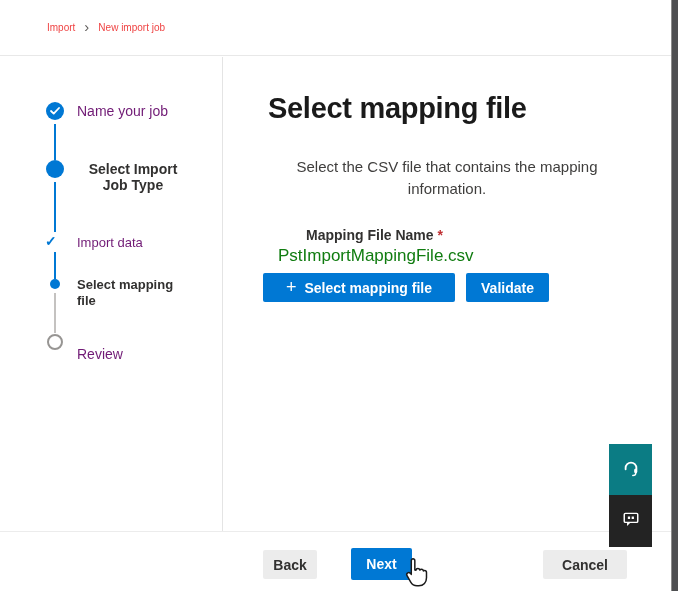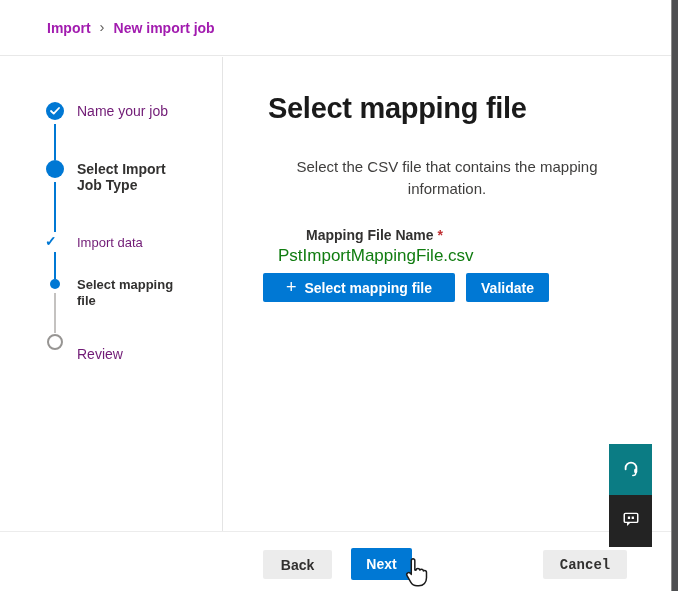--- a/index.html
+++ b/index.html
@@ -3,21 +3,21 @@
 <meta charset="utf-8">
 <style>
   * { margin:0; padding:0; box-sizing:border-box; }
   html,body { width:678px; height:591px; }
   body { font-family:"Liberation Sans", sans-serif; background:#fff; cursor:default; }
   .page { position:relative; width:678px; height:591px; background:#fff; overflow:hidden; }
 
   
   .topbar { position:absolute; left:0; top:0; width:671px; height:56px; border-bottom:1px solid #e8e8e8;
             display:flex; align-items:center; padding-left:47px; }
-  .crumb { font-size:14px; color:#a21caf;font-weight:bold; }
+  .crumb { font-size:10px; color:#ef4444; }
   .crumb-sep { font-size:15px; color:#605e5c; margin:0 9px; position:relative; top:-1px; }
 
   
   .rail-divider { position:absolute; left:222px; top:57px; width:1px; height:474px; background:#e4e4e4; }
   .footer-divider { position:absolute; left:0; top:531px; width:671px; height:1px; background:#ececec; }
 
   .stepper { position:absolute; left:0; top:57px; width:222px; height:474px; }
   .step-label { position:absolute; left:77px; width:112px; font-size:14px; line-height:16px; color:#701a75; }
   .step-label.bold { font-weight:bold; color:#323130; }
   .step-label.sub { font-size:13px; line-height:16px; }
@@ -41,22 +41,22 @@
   .btn-primary { height:29px; background:#0078d4; color:#fff; border:none; border-radius:2px;
                  font-family:"Liberation Sans", sans-serif; font-size:14px; font-weight:bold;
                  display:flex; align-items:center; justify-content:center; cursor:pointer; }
   .btn-select { width:192px; gap:8px; }
   .btn-validate { width:83px; }
   .plus-glyph { font-size:18px; font-weight:400; line-height:18px; position:relative; top:-1px; }
 
   
   .btn-footer-gray { position:absolute; height:29px; background:#ececec; color:#323130; border:none; border-radius:2px;
                      font-family:"Liberation Sans", sans-serif; font-size:14px; font-weight:600; cursor:pointer; }
-  .btn-back { left:263px; top:550px; width:69px; }
-  .btn-cancel { left:543px; top:550px; width:84px;font-family:Liberation Mono, monospace; }
+  .btn-back { left:263px; top:550px; width:54px; }
+  .btn-cancel { left:543px; top:550px; width:84px; }
   .btn-next { position:absolute; left:351px; top:548px; width:61px; height:32px; background:#0078d4; color:#fff;
               border:none; border-radius:2px; font-family:"Liberation Sans", sans-serif; font-size:14px; font-weight:bold; cursor:pointer; }
 
   
   .float-help { position:absolute; left:609px; top:444px; width:43px; height:51px; background:#0b7c84;
                 display:flex; align-items:center; justify-content:center; cursor:pointer; z-index:5; }
   .float-feedback { position:absolute; left:609px; top:495px; width:43px; height:52px; background:#232323;
                 display:flex; align-items:center; justify-content:center; cursor:pointer; z-index:5; }
 
   
@@ -86,21 +86,21 @@
         <svg width="10" height="8" viewBox="0 0 10 8">
             <path d="M1 4 L3.7 6.6 L9 1" stroke="#fff" stroke-width="1.8" fill="none" stroke-linecap="round" stroke-linejoin="round"></path>
           </svg>
       </span>
       <span class="step-label" style="top:46px;">Name your job</span>
     </div>
     <div class="connector blue" style="top:67px; height:36px;"></div>
 
     <div>
       <span class="circle-current" style="top:103px;"></span>
-      <span class="step-label bold" style="top:104px;">Select Import Job Type</span>
+      <span class="step-label bold" style="top:104px;text-align:center;">Select Import Job Type</span>
     </div>
     <div class="connector blue" style="top:125px; height:50px;"></div>
 
     <div>
       <span class="sub-check" style="top:177px;">✓</span>
       <span class="step-label sub" style="top:178px;">Import data</span>
     </div>
     <div class="connector blue" style="top:195px; height:27px;"></div>
 
     <div>

